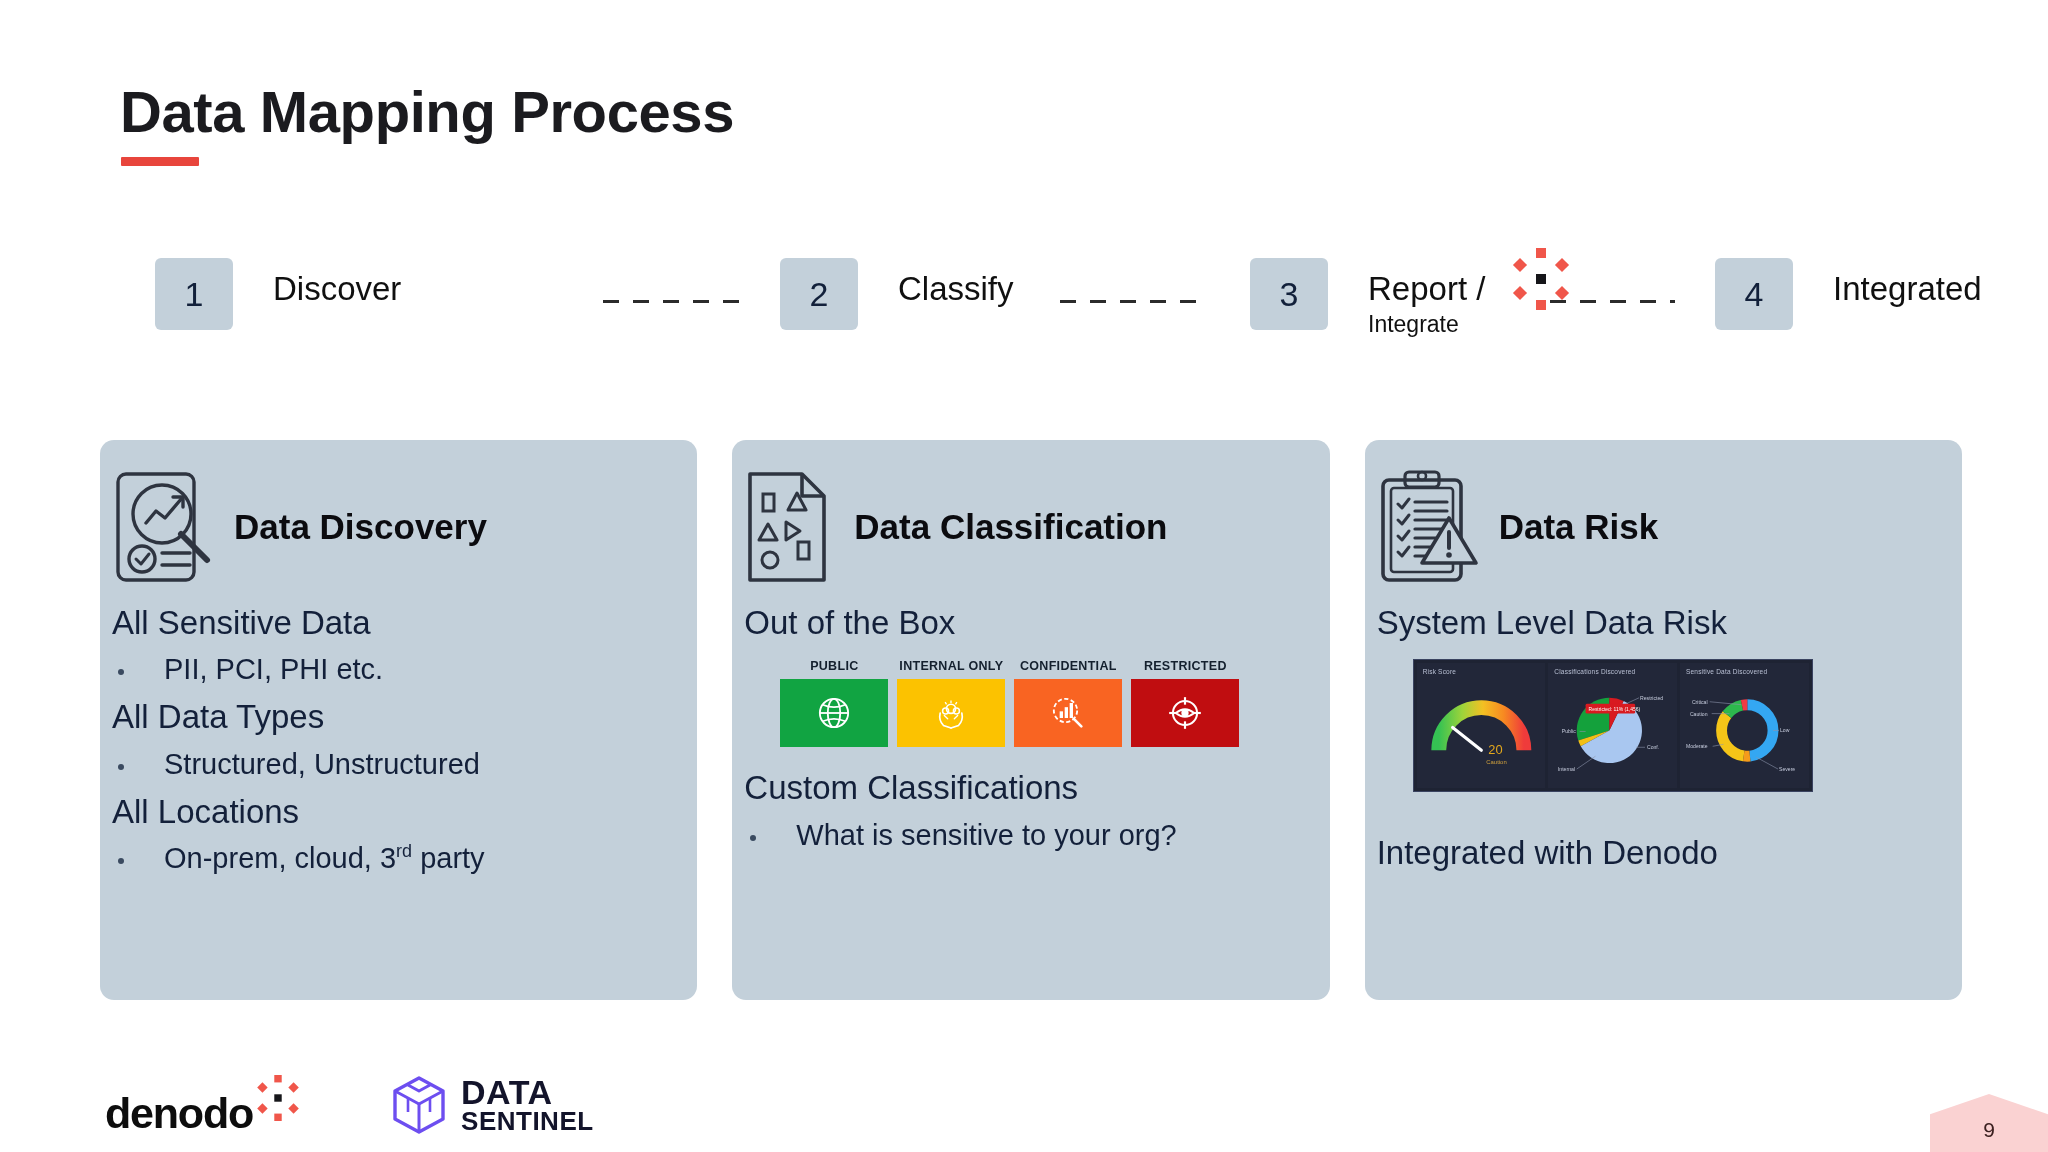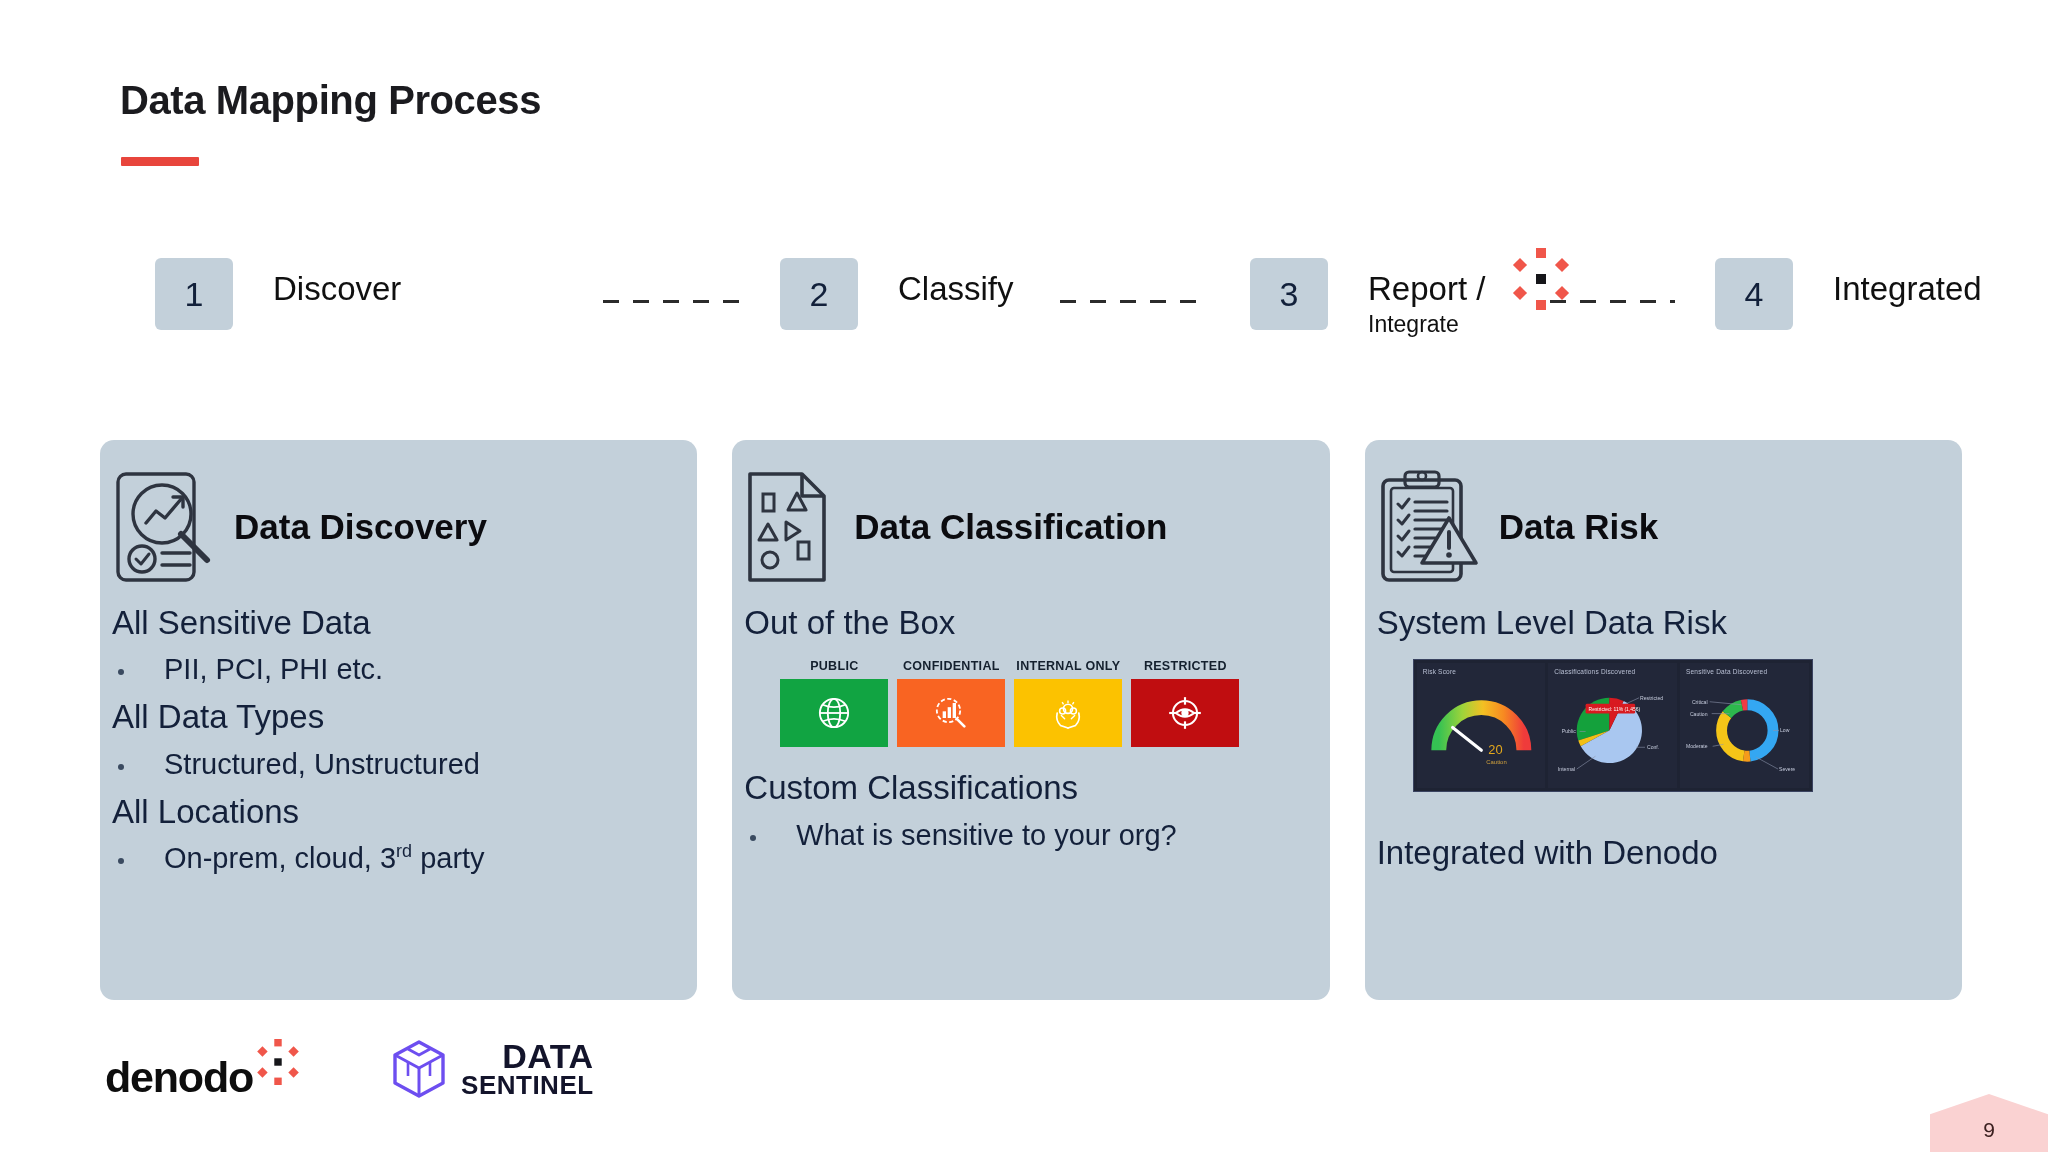--- a/index.html
+++ b/index.html
@@ -7,21 +7,21 @@
     width: 2048px; height: 1152px;
     background: #ffffff;
     font-family: "Liberation Sans", sans-serif;
     overflow: hidden;
   }
   .slide { position: relative; width: 2048px; height: 1152px; background:#fff; }
 
   
   .title {
     position: absolute; left: 120px; top: 78px;
-    font-size: 40px; font-weight: 700; color: #1b1b1f;
+    font-size: 58px; font-weight: 700; color: #1b1b1f;
     letter-spacing: -0.4px;
   }
   .title-rule {
     position: absolute; left: 121px; top: 157px;
     width: 78px; height: 9px; background: #e8453c; border-radius: 1px;
   }
 
   
   .steps { position: absolute; left: 155px; top: 258px; width: 1760px; height: 100px; }
   .step { position: absolute; top: 0; display: flex; align-items: flex-start; }
@@ -89,21 +89,21 @@
     background: #1e2333; border: 1px solid #3a4360; display: flex; padding: 3px; gap: 3px;
   }
   .dpanel { flex: 1; background: #222739; position: relative; }
   .dpanel .dtitle {
     position: absolute; left: 6px; top: 5px; font-size: 6.5px; color: #b9c0d4;
     letter-spacing: .2px; white-space: nowrap;
   }
   .dpanel svg { position: absolute; left: 0; top: 0; width: 100%; height: 100%; }
 
   
-  .footer-logos { position: absolute; left: 105px; top: 1039px; display: flex; align-items: center; gap: 90px; text-align: right; }
+  .footer-logos { position: absolute; left: 105px; top: 1075px; display: flex; align-items: center; gap: 90px; }
   .denodo-logo { display: flex; align-items: flex-end; }
   .denodo-word { font-size: 43px; font-weight: 700; color: #0d0d0d; letter-spacing: -1.2px; line-height: 1; }
   .ds-logo { display: flex; align-items: center; gap: 14px; }
   .ds-text { line-height: 0.98; }
   .ds-text .l1 { font-size: 34px; font-weight: 700; color: #13142b; letter-spacing: .5px; }
   .ds-text .l2 { font-size: 26px; font-weight: 700; color: #13142b; letter-spacing: .5px; }
 
   .page-badge { position: absolute; right: 0px; top: 1094px; width: 118px; height: 58px; }
   .page-badge .shape {
     position: absolute; inset: 0; background: #fad2d2;
@@ -227,45 +227,45 @@
               <svg viewBox="0 0 48 48">
                 <circle cx="24" cy="24" r="17" fill="none" stroke="#fff" stroke-width="2.2"></circle>
                 <ellipse cx="24" cy="24" rx="7.5" ry="17" fill="none" stroke="#fff" stroke-width="2.2"></ellipse>
                 <line x1="7" y1="24" x2="41" y2="24" stroke="#fff" stroke-width="2.2"></line>
                 <path d="M10.5 14 Q24 20 37.5 14" fill="none" stroke="#fff" stroke-width="2"></path>
                 <path d="M10.5 34 Q24 28 37.5 34" fill="none" stroke="#fff" stroke-width="2"></path>
               </svg>
             </div>
           </div>
           <div class="tile-col">
-            <div class="tile-cap">CONFIDENTIAL</div>
-            <div class="tile" style="background:#f96422">
-              <svg viewBox="0 0 48 48">
-                <circle cx="21" cy="21" r="14" fill="none" stroke="#fff" stroke-width="2.2" stroke-dasharray="5 3"></circle>
-                <rect x="14" y="22" width="4" height="8" fill="#fff"></rect>
-                <rect x="20" y="17" width="4" height="13" fill="#fff"></rect>
-                <rect x="26" y="12" width="4" height="18" fill="#fff"></rect>
-                <line x1="31" y1="31" x2="40" y2="40" stroke="#fff" stroke-width="3.2" stroke-linecap="round"></line>
-              </svg>
-            </div>
-          </div>
-          <div class="tile-col">
             <div class="tile-cap">INTERNAL ONLY</div>
             <div class="tile" style="background:#fcc200">
               <svg viewBox="0 0 48 48">
                 <circle cx="24" cy="19" r="5.5" fill="none" stroke="#fff" stroke-width="2"></circle>
                 <circle cx="17.5" cy="21.5" r="3.6" fill="none" stroke="#fff" stroke-width="1.8"></circle>
                 <circle cx="30.5" cy="21.5" r="3.6" fill="none" stroke="#fff" stroke-width="1.8"></circle>
                 <line x1="24" y1="9" x2="24" y2="12" stroke="#fff" stroke-width="1.6"></line>
                 <line x1="17" y1="11" x2="18.6" y2="13.6" stroke="#fff" stroke-width="1.6"></line>
                 <line x1="31" y1="11" x2="29.4" y2="13.6" stroke="#fff" stroke-width="1.6"></line>
                 <path d="M11 24 Q9 33 15 39 L24 42" fill="none" stroke="#fff" stroke-width="2" stroke-linecap="round"></path>
                 <path d="M37 24 Q39 33 33 39 L24 42" fill="none" stroke="#fff" stroke-width="2" stroke-linecap="round"></path>
                 <path d="M16 27 L20 31" fill="none" stroke="#fff" stroke-width="1.6" stroke-linecap="round"></path>
                 <path d="M32 27 L28 31" fill="none" stroke="#fff" stroke-width="1.6" stroke-linecap="round"></path>
+              </svg>
+            </div>
+          </div>
+          <div class="tile-col">
+            <div class="tile-cap">CONFIDENTIAL</div>
+            <div class="tile" style="background:#f96422">
+              <svg viewBox="0 0 48 48">
+                <circle cx="21" cy="21" r="14" fill="none" stroke="#fff" stroke-width="2.2" stroke-dasharray="5 3"></circle>
+                <rect x="14" y="22" width="4" height="8" fill="#fff"></rect>
+                <rect x="20" y="17" width="4" height="13" fill="#fff"></rect>
+                <rect x="26" y="12" width="4" height="18" fill="#fff"></rect>
+                <line x1="31" y1="31" x2="40" y2="40" stroke="#fff" stroke-width="3.2" stroke-linecap="round"></line>
               </svg>
             </div>
           </div>
           <div class="tile-col">
             <div class="tile-cap">RESTRICTED</div>
             <div class="tile" style="background:#c00d10">
               <svg viewBox="0 0 48 48">
                 <circle cx="24" cy="24" r="14.5" fill="none" stroke="#fff" stroke-width="2.4"></circle>
                 <path d="M13 24 Q24 15 35 24 Q24 33 13 24 Z" fill="none" stroke="#fff" stroke-width="2.2"></path>
                 <circle cx="24" cy="24" r="4.4" fill="#fff"></circle>

